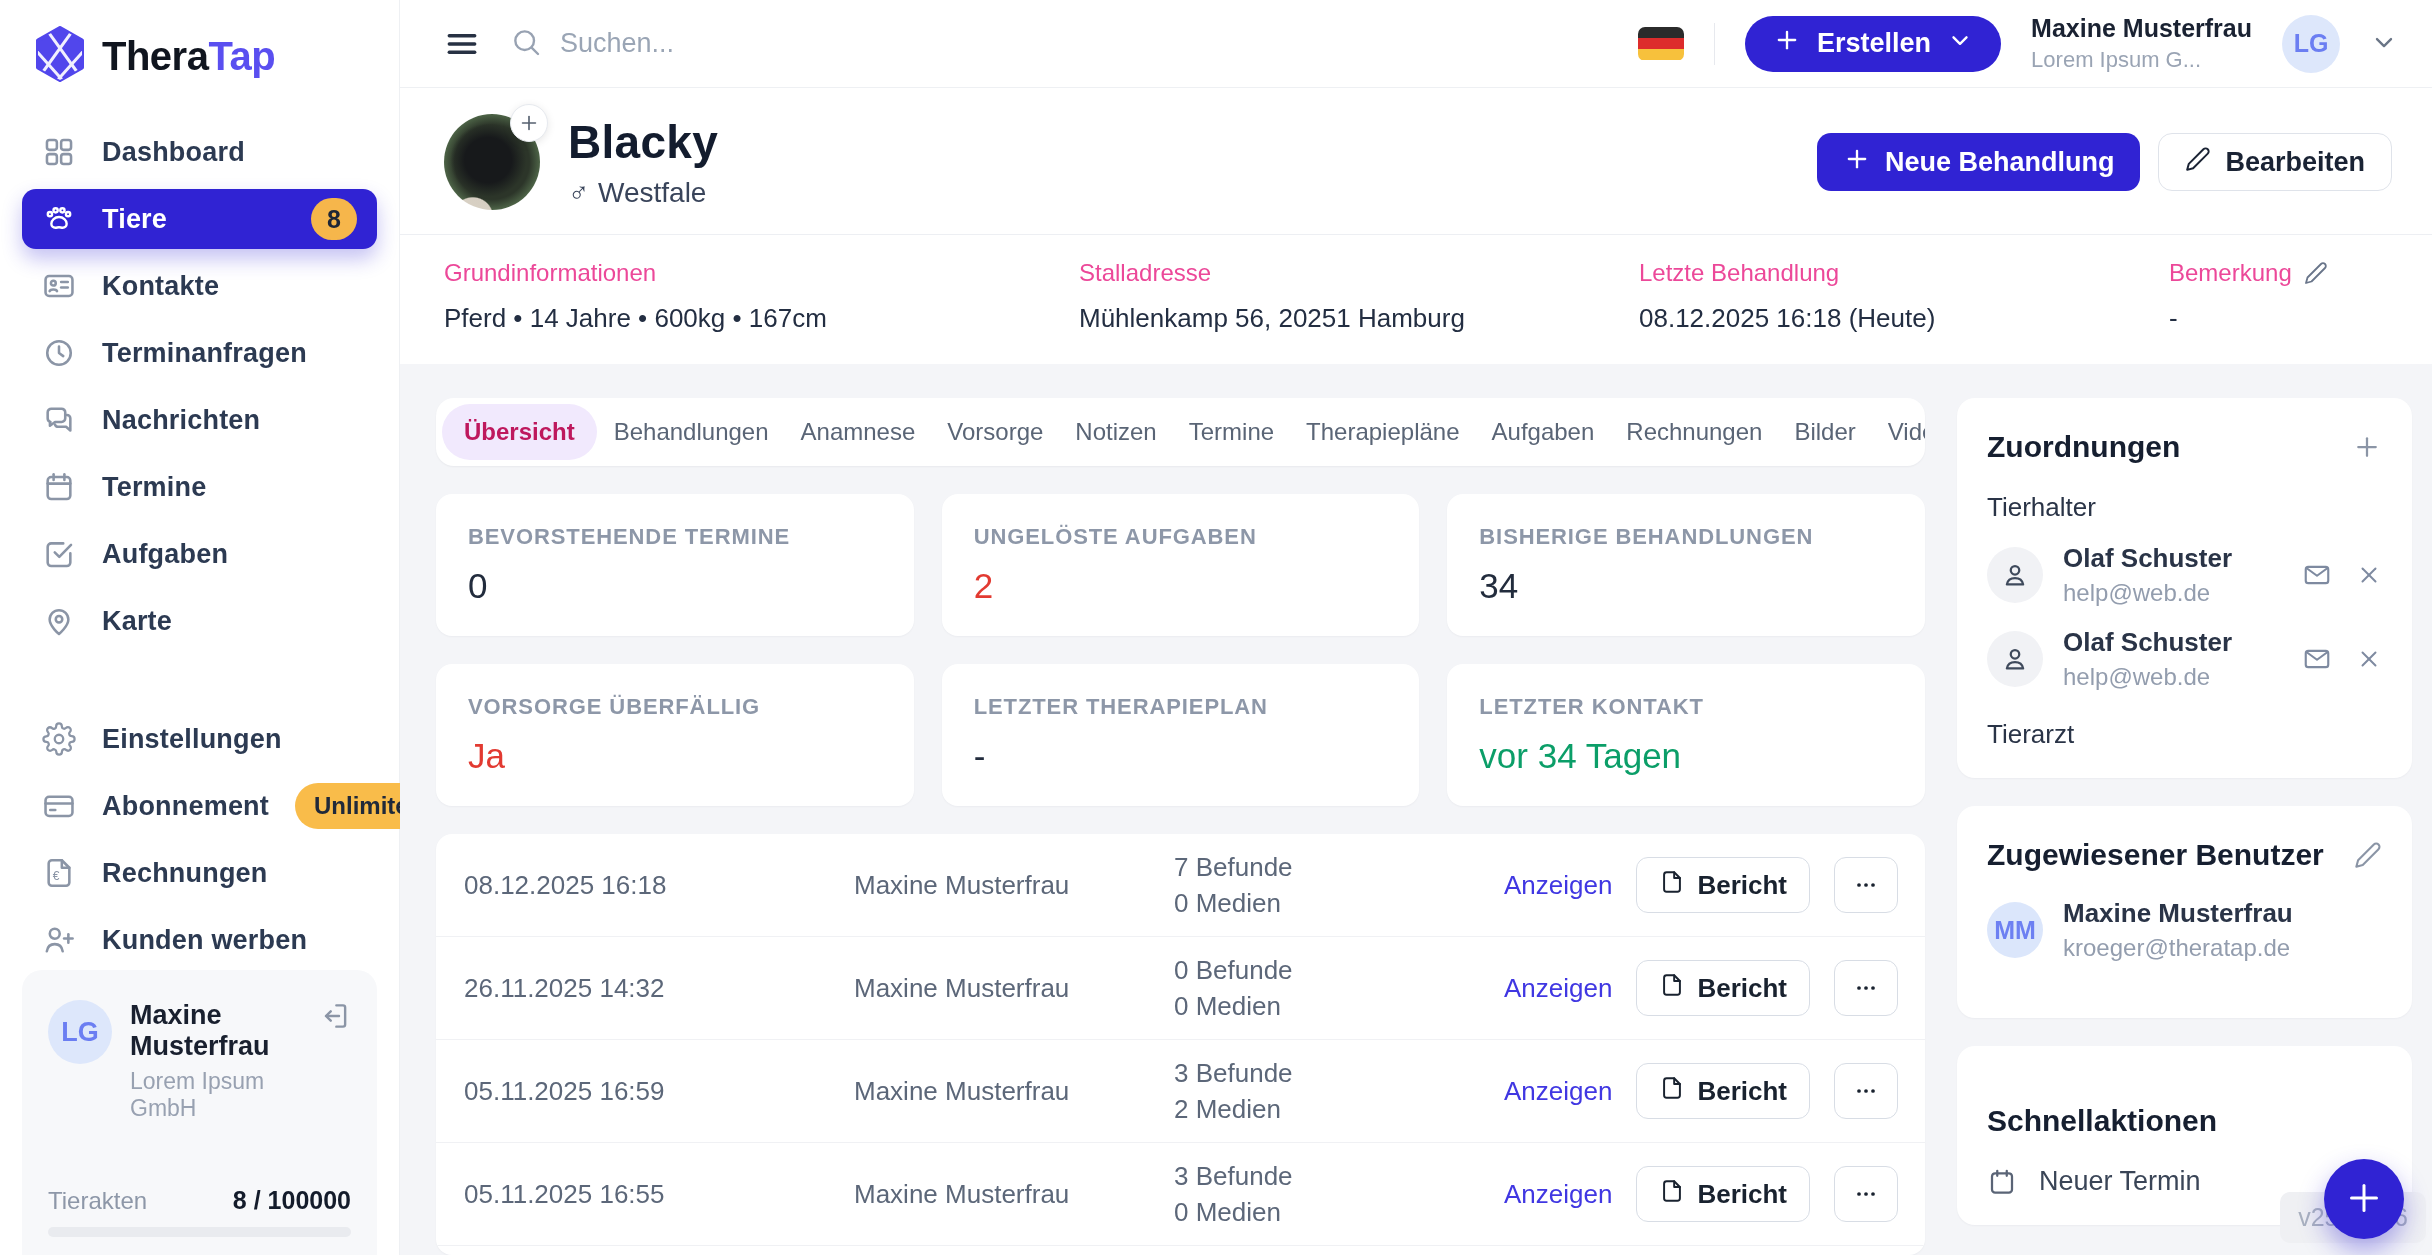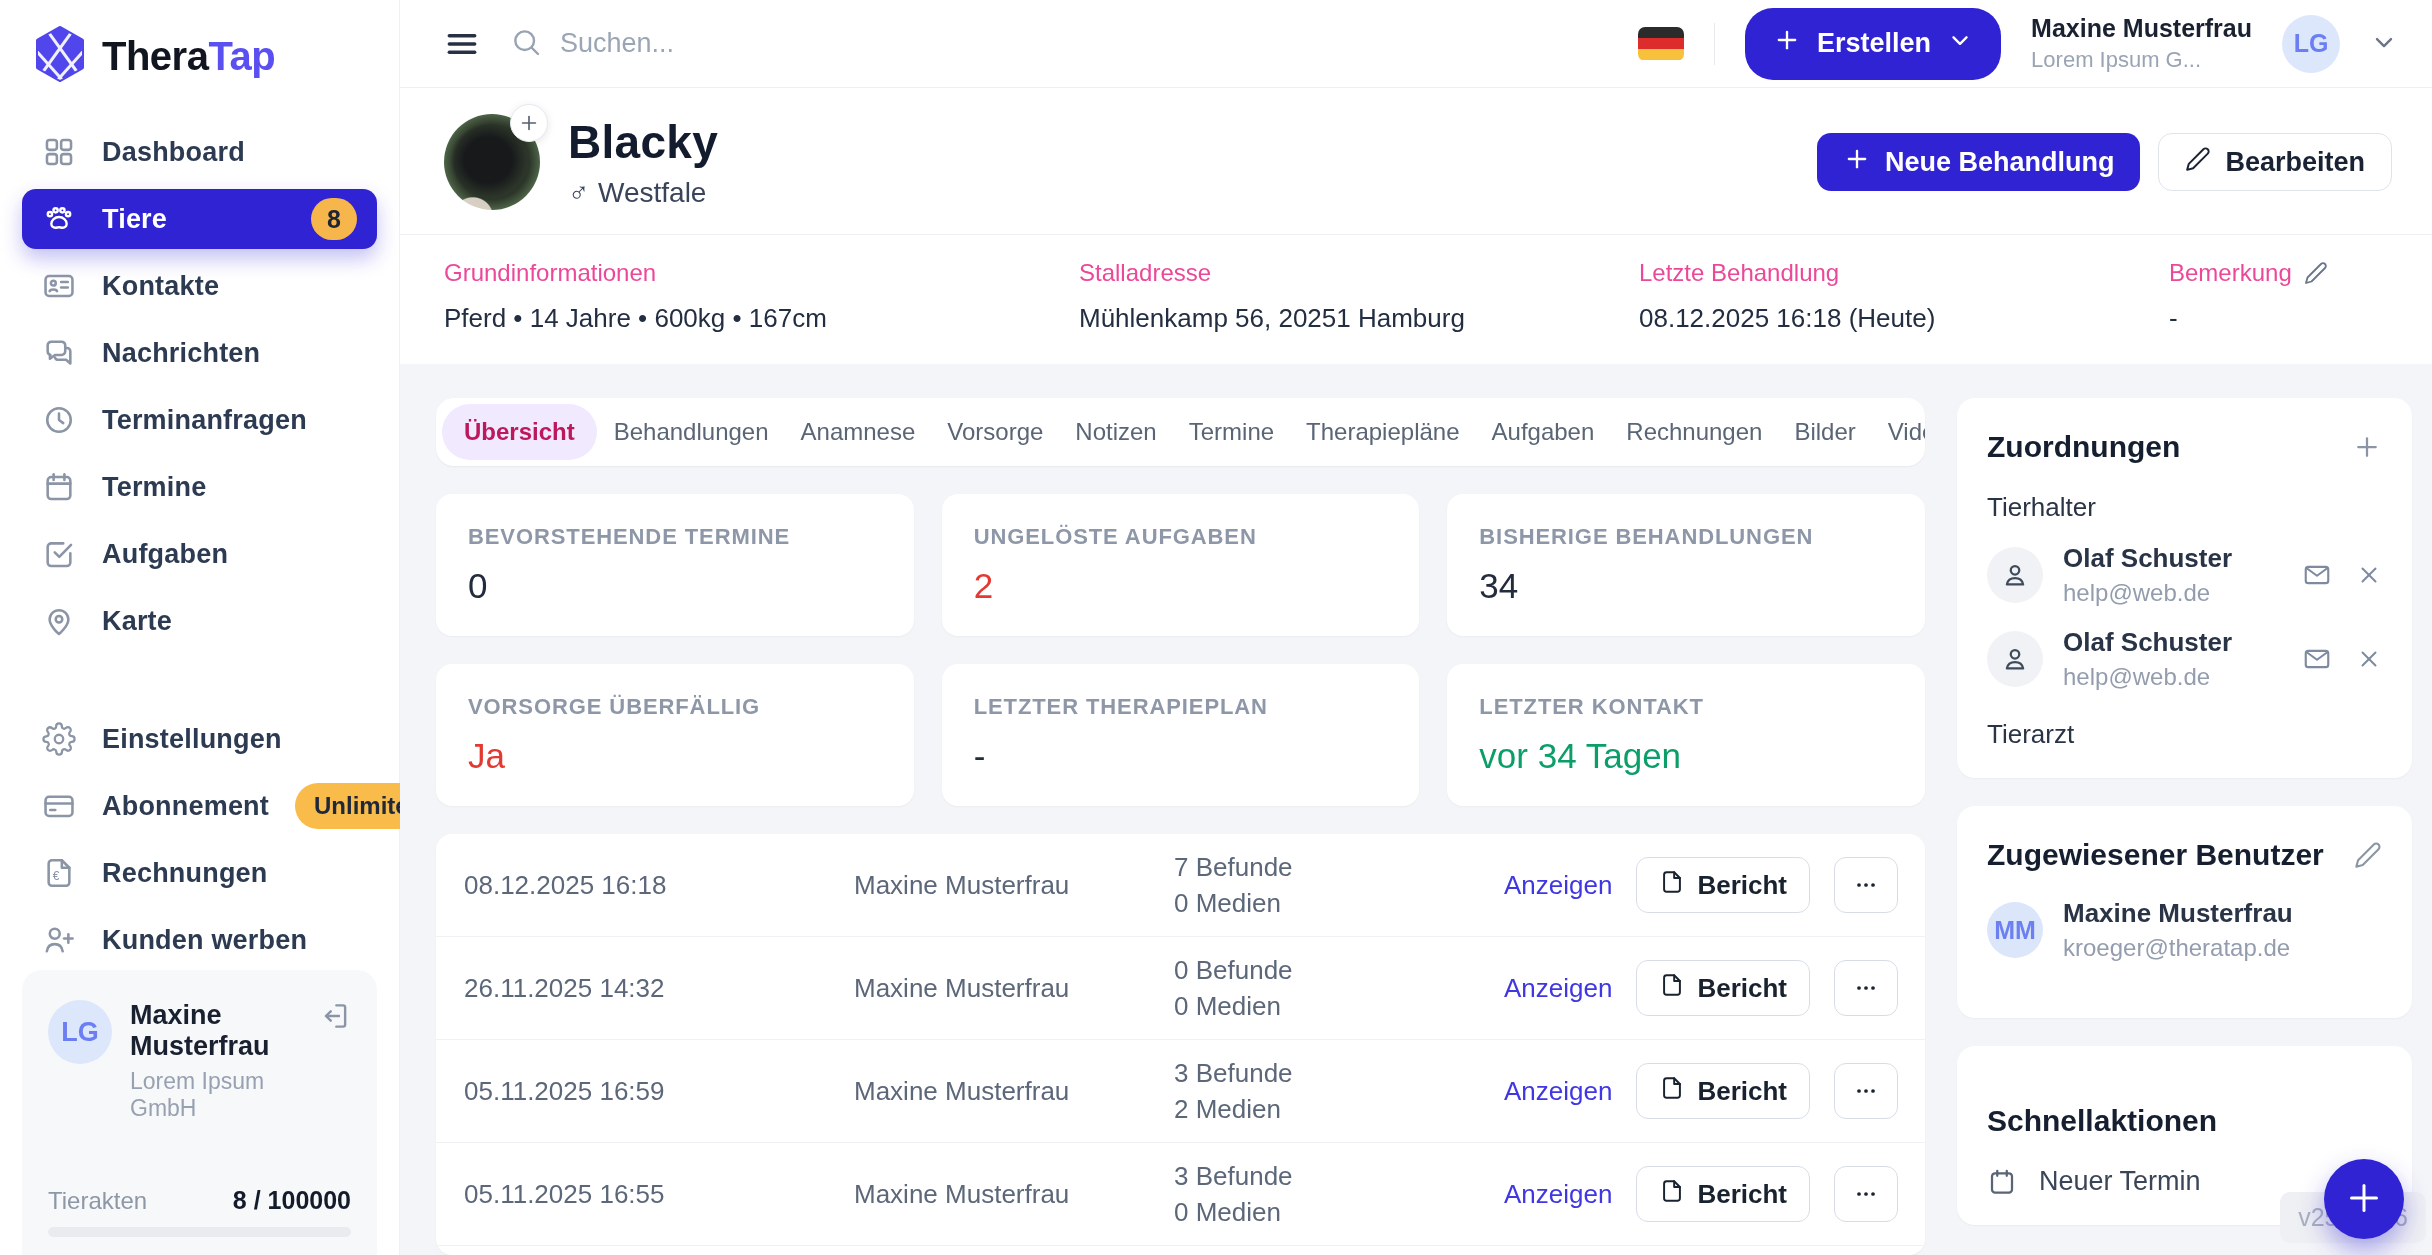--- a/index.html
+++ b/index.html
@@ -46,21 +46,21 @@
             display:flex; align-items:center; gap:30px; padding:0 34px 0 44px; }
   .icon-btn { background:none; border:none; cursor:pointer; display:flex; align-items:center; color:#273143; }
   .search { display:flex; align-items:center; gap:18px; flex:1; color:#98a2b2; }
   .search input { border:none; outline:none; background:transparent; font-size:27px; width:700px;
                   font-family:"Liberation Sans", sans-serif; color:#333; }
   .search input::placeholder { color:#9aa5b5; }
   .flag { width:46px; height:34px; border-radius:7px; overflow:hidden; display:flex; flex-direction:column; cursor:pointer; flex:0 0 46px;}
   .flag div { flex:1; }
   .flag .s1{ background:#2b2b2b; } .flag .s2{ background:#dd2c2c; } .flag .s3{ background:#f7c13c; }
   .topbar-sep { width:1px; height:42px; background:#e7e9ee; }
-  .btn-create { height:72px; border:none; border-radius:28px; background:#3023d3; color:#fff;
+  .btn-create { height:56px; border:none; border-radius:28px; background:#3023d3; color:#fff;
                 font-size:27px; font-weight:700; display:flex; align-items:center; gap:16px;
                 padding:0 28px; cursor:pointer; font-family:inherit;justify-content:space-between; }
   .tb-user { display:flex; flex-direction:column; line-height:1.1; }
   .tb-user-name { font-size:25px; font-weight:700; color:#1a2232; }
   .tb-user-company { font-size:22px; color:#9aa4b4; margin-top:5px; }
   .tb-avatar { width:58px; height:58px; border-radius:50%; background:#dde7fb; color:#6b7ef2;
                font-size:25px; font-weight:700; display:flex; align-items:center; justify-content:center; cursor:pointer;}
   .chev { color:#6a7586; }
 
   .content { flex:1; background:#f4f5f8; display:flex; flex-direction:column; overflow:hidden; }
@@ -210,34 +210,34 @@
               <path d="M5.4 15.6c.7-1.5 4.5-1.5 5.2 0"></path>
               <line x1="13.5" y1="9.2" x2="18.2" y2="9.2"></line>
               <line x1="13.5" y1="13" x2="18.2" y2="13"></line>
             </svg>
         </span>
         <span class="nav-label">Kontakte</span>
       </div>
       <div class="nav-item">
         <span class="nav-icon">
           <svg width="34" height="34" viewBox="0 0 24 24" fill="none" stroke="currentColor" stroke-width="1.8" stroke-linecap="round" stroke-linejoin="round">
+              <circle cx="12" cy="12" r="8.3"></circle>
+              <path d="M12 7.4V12l3 2.2"></path>
+            </svg>
+        </span>
+        <span class="nav-label">Terminanfragen</span>
+      </div>
+      <div class="nav-item">
+        <span class="nav-icon">
+          <svg width="34" height="34" viewBox="0 0 24 24" fill="none" stroke="currentColor" stroke-width="1.8" stroke-linecap="round" stroke-linejoin="round">
               <path d="M4 6.6A2.6 2.6 0 0 1 6.6 4h7.2a2.6 2.6 0 0 1 2.6 2.6v4.2a2.6 2.6 0 0 1-2.6 2.6H9.2L5.6 16v-2.6H6A2.6 2.6 0 0 1 4 10.8z"></path>
               <path d="M17.4 8.4h.2A2.4 2.4 0 0 1 20 10.8v8.6l-3-2.6h-5.6a2.4 2.4 0 0 1-2.2-1.5"></path>
             </svg>
         </span>
         <span class="nav-label">Nachrichten</span>
-      </div>
-      <div class="nav-item">
-        <span class="nav-icon">
-          <svg width="34" height="34" viewBox="0 0 24 24" fill="none" stroke="currentColor" stroke-width="1.8" stroke-linecap="round" stroke-linejoin="round">
-              <circle cx="12" cy="12" r="8.3"></circle>
-              <path d="M12 7.4V12l3 2.2"></path>
-            </svg>
-        </span>
-        <span class="nav-label">Terminanfragen</span>
       </div>
       <div class="nav-item">
         <span class="nav-icon">
           <svg width="34" height="34" viewBox="0 0 24 24" fill="none" stroke="currentColor" stroke-width="1.8" stroke-linecap="round" stroke-linejoin="round">
               <rect x="4" y="5" width="16" height="15.5" rx="2.5"></rect>
               <line x1="8.2" y1="3" x2="8.2" y2="7"></line>
               <line x1="15.8" y1="3" x2="15.8" y2="7"></line>
               <line x1="4" y1="9.6" x2="20" y2="9.6"></line>
             </svg>
         </span>

